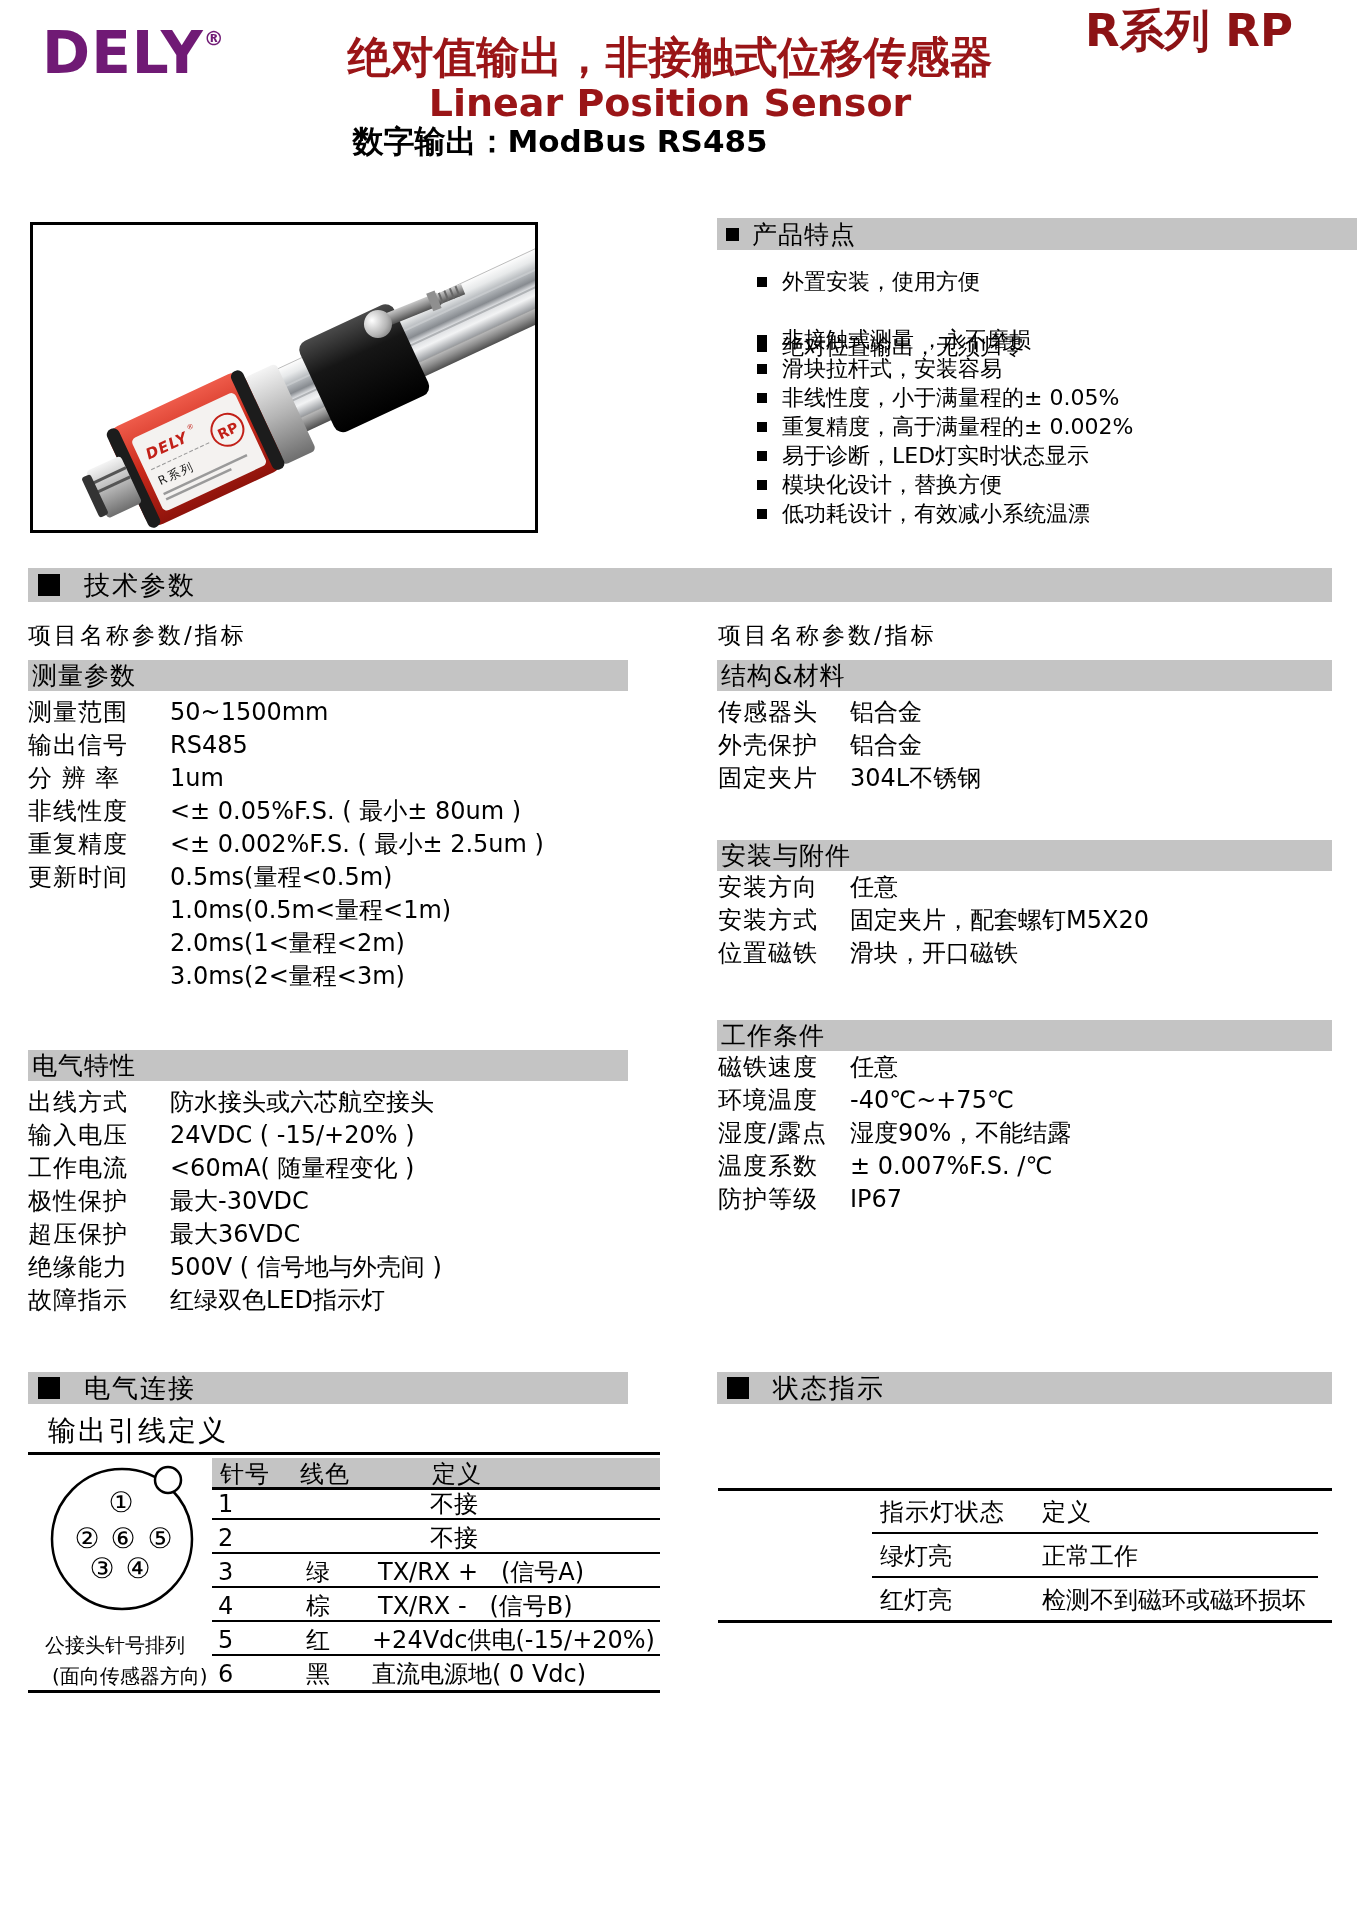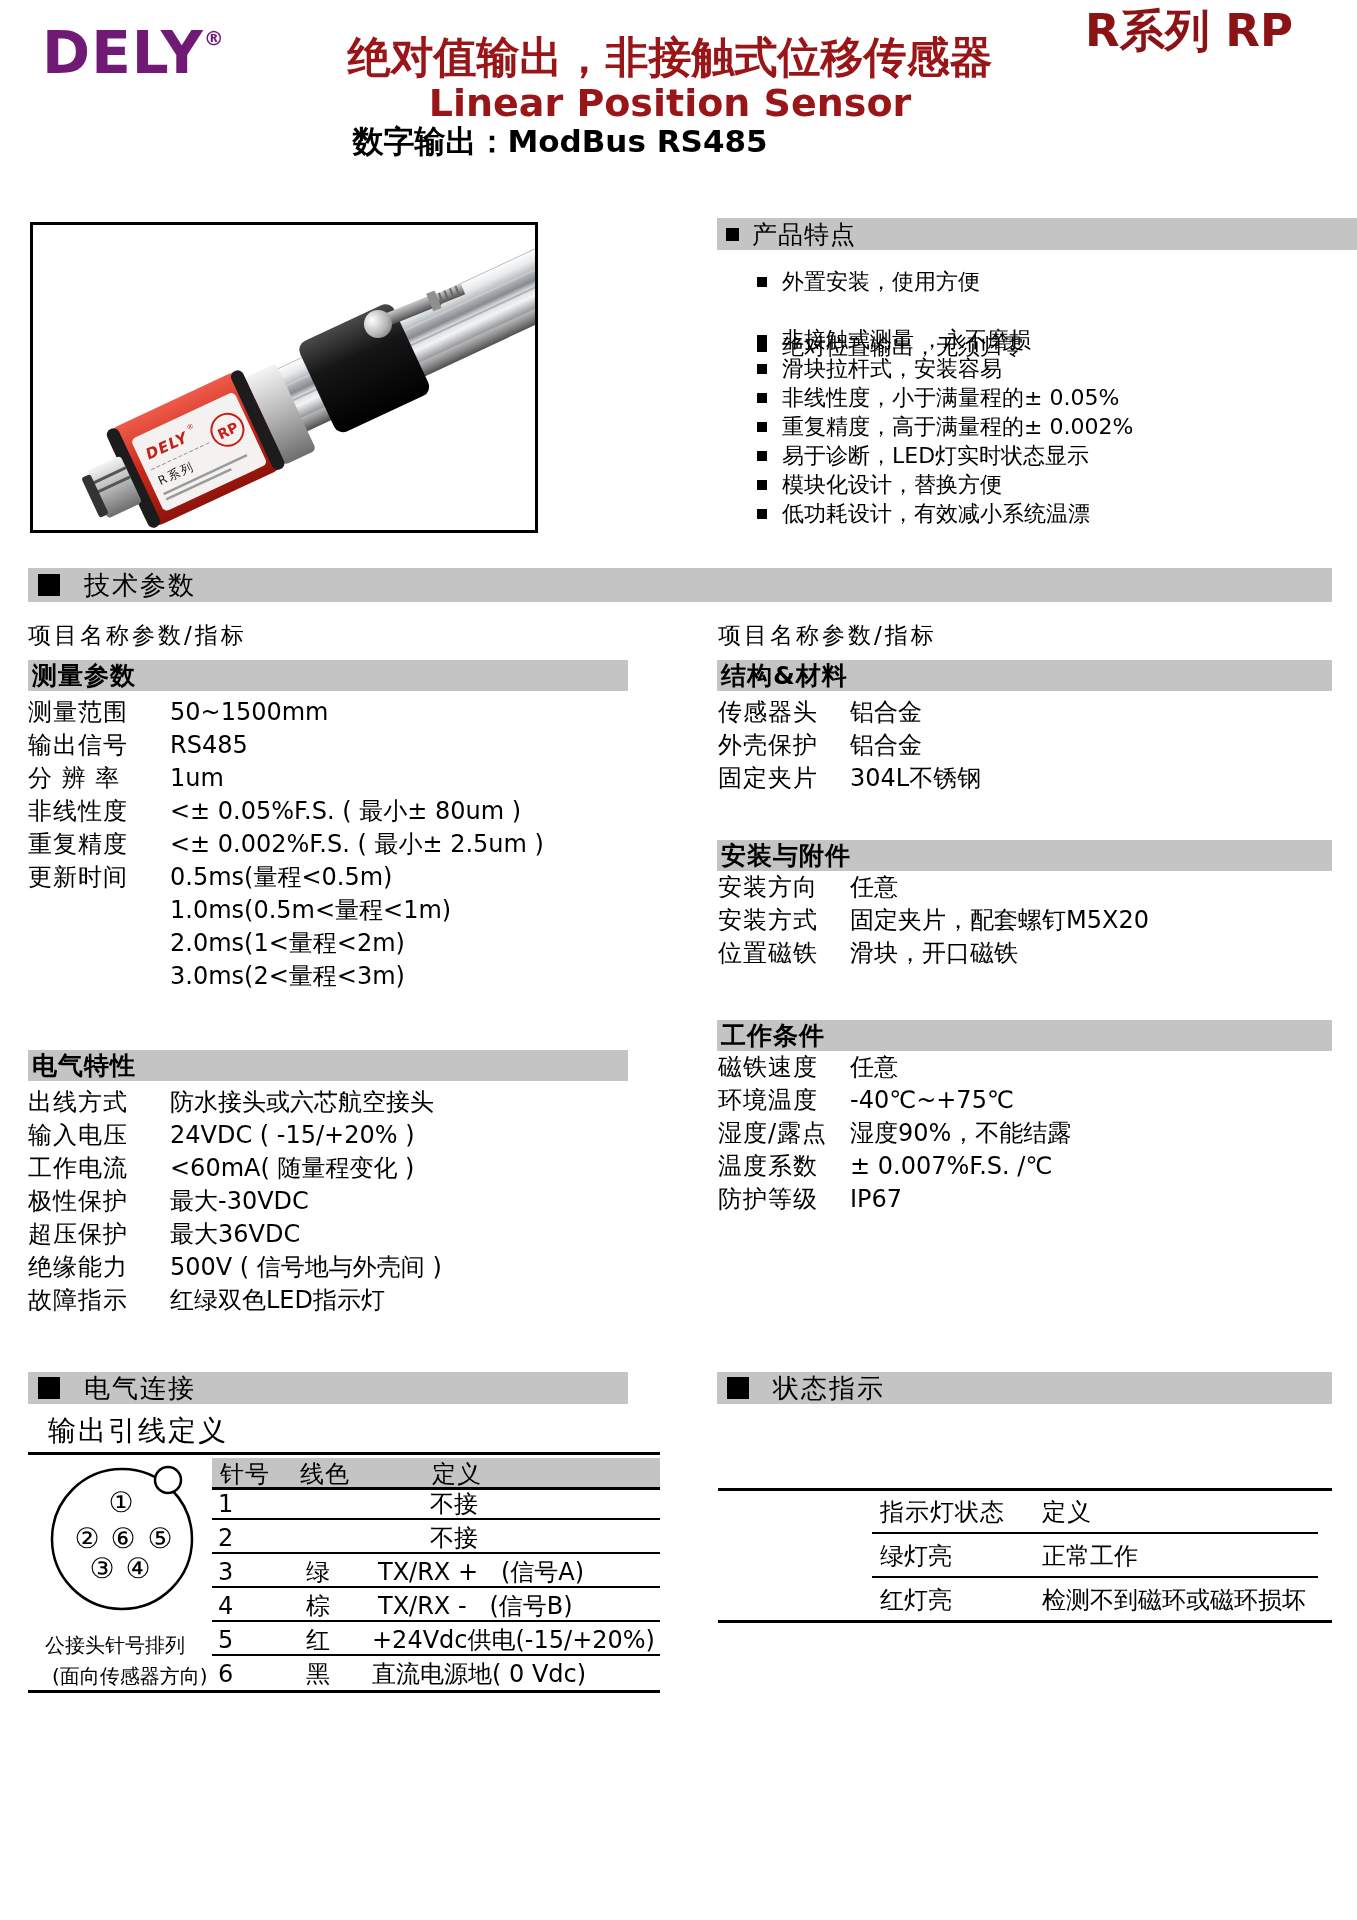--- a/index.html
+++ b/index.html
@@ -17,21 +17,21 @@
   .subtitle { left:230px; top:126px; width:660px; text-align:center; font-size:31px; font-weight:700; color:#000; line-height:1; }
   .series { left:1085px; top:8px; width:260px; font-size:45px; font-weight:700; color:#8c1315; line-height:1; }
   
   .photo-box { left:30px; top:222px; width:508px; height:311px; border:3px solid #000; background:#fff; }
   
   .gbar { background:#c4c4c4; display:flex; align-items:center; }
   .bigsq { width:22px; height:22px; background:#000; margin-left:10px; flex:none; }
   .smallsq { width:13px; height:13px; background:#000; margin-left:9px; flex:none; }
   .bar-label-lg { margin-left:24px; font-size:26px; font-weight:500; letter-spacing:2px; }
   .bar-label-md { margin-left:13px; font-size:25px; font-weight:500; letter-spacing:1px; }
-  .sub-bar { height:31px; background:#c4c4c4; font-size:25px; font-weight:700; letter-spacing:1px; display:flex; align-items:center; padding-left:4px; }
+  .sub-bar { height:31px; background:#c4c4c4; font-size:25px; font-weight:400; letter-spacing:1px; display:flex; align-items:center; padding-left:4px; }
   
   .feat { left:757px; display:flex; align-items:center; font-size:22px; white-space:pre; }
   .feat .bsq { width:10px; height:10px; background:#000; margin-right:15px; flex:none; }
   
   .colhdr { top:620px; font-size:23px; font-weight:500; letter-spacing:3px; white-space:pre; }
   .trow { font-size:24px; white-space:pre; line-height:1.2; }
   .trow .lab { display:inline-block; letter-spacing:1px; }
   .lab-l { width:142px; }
   .lab-r { width:132px; }
   

